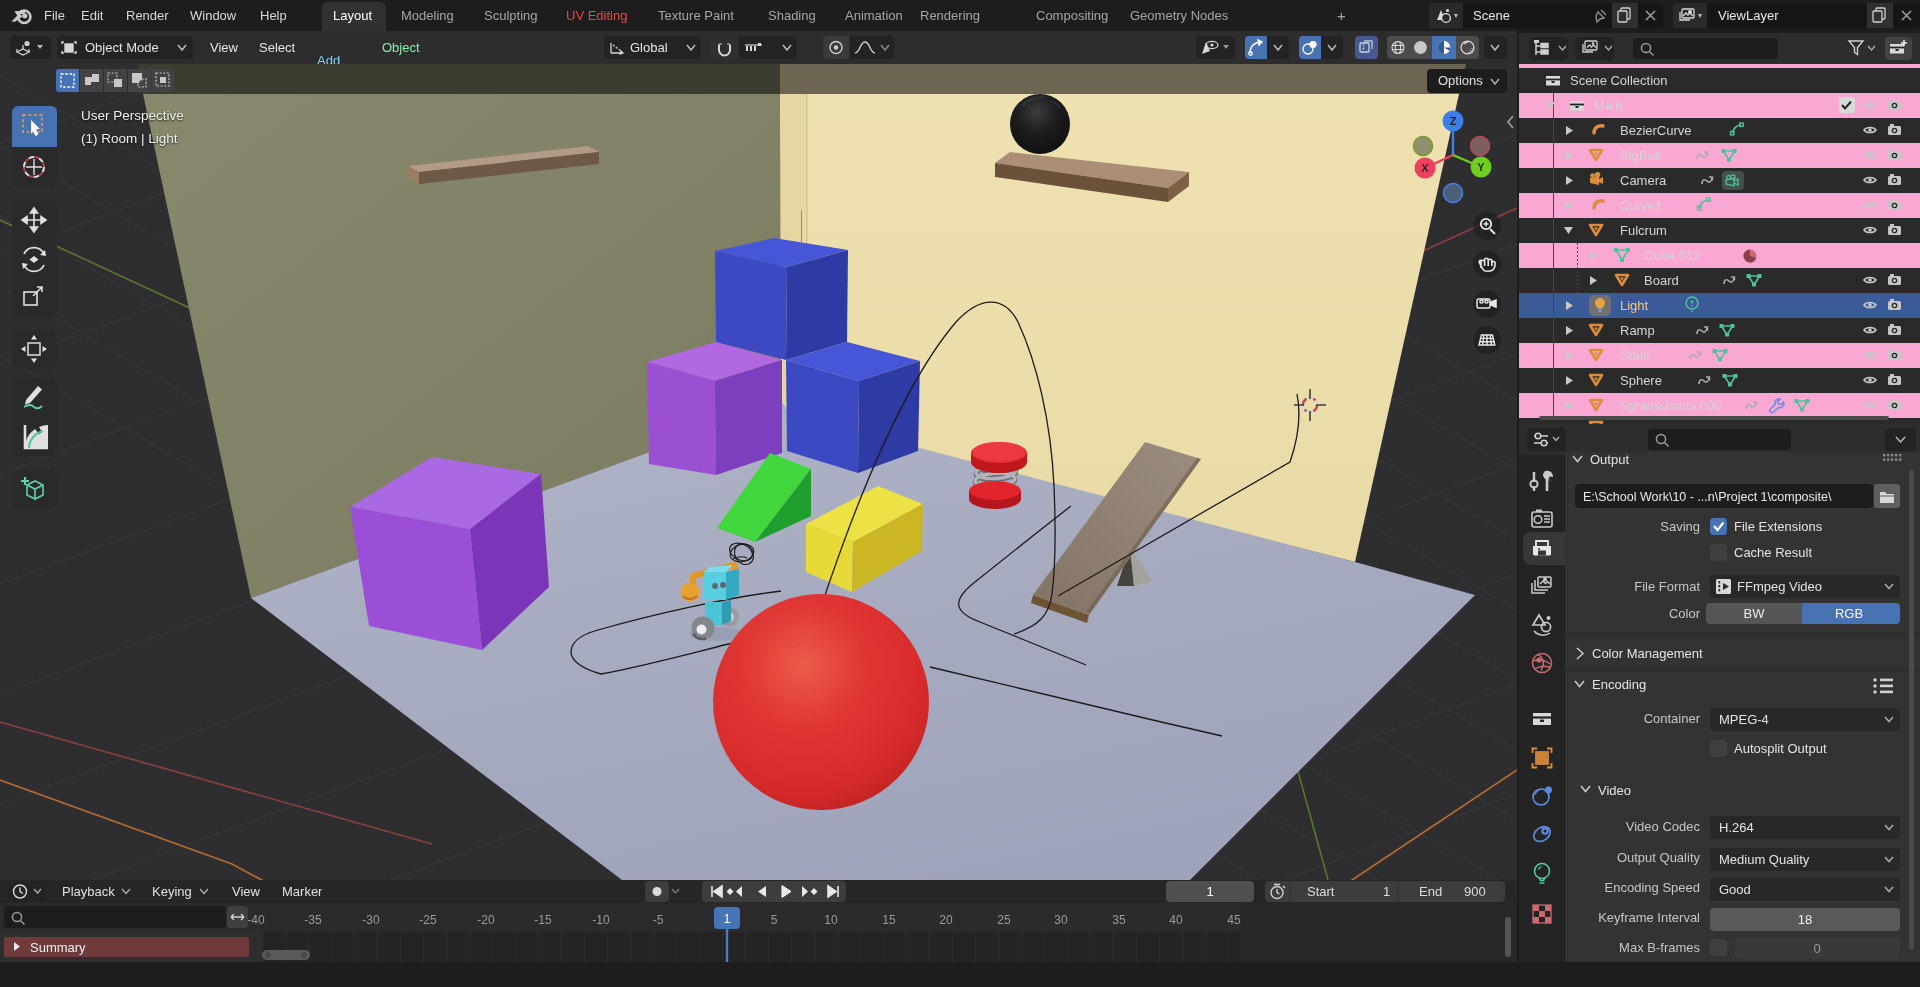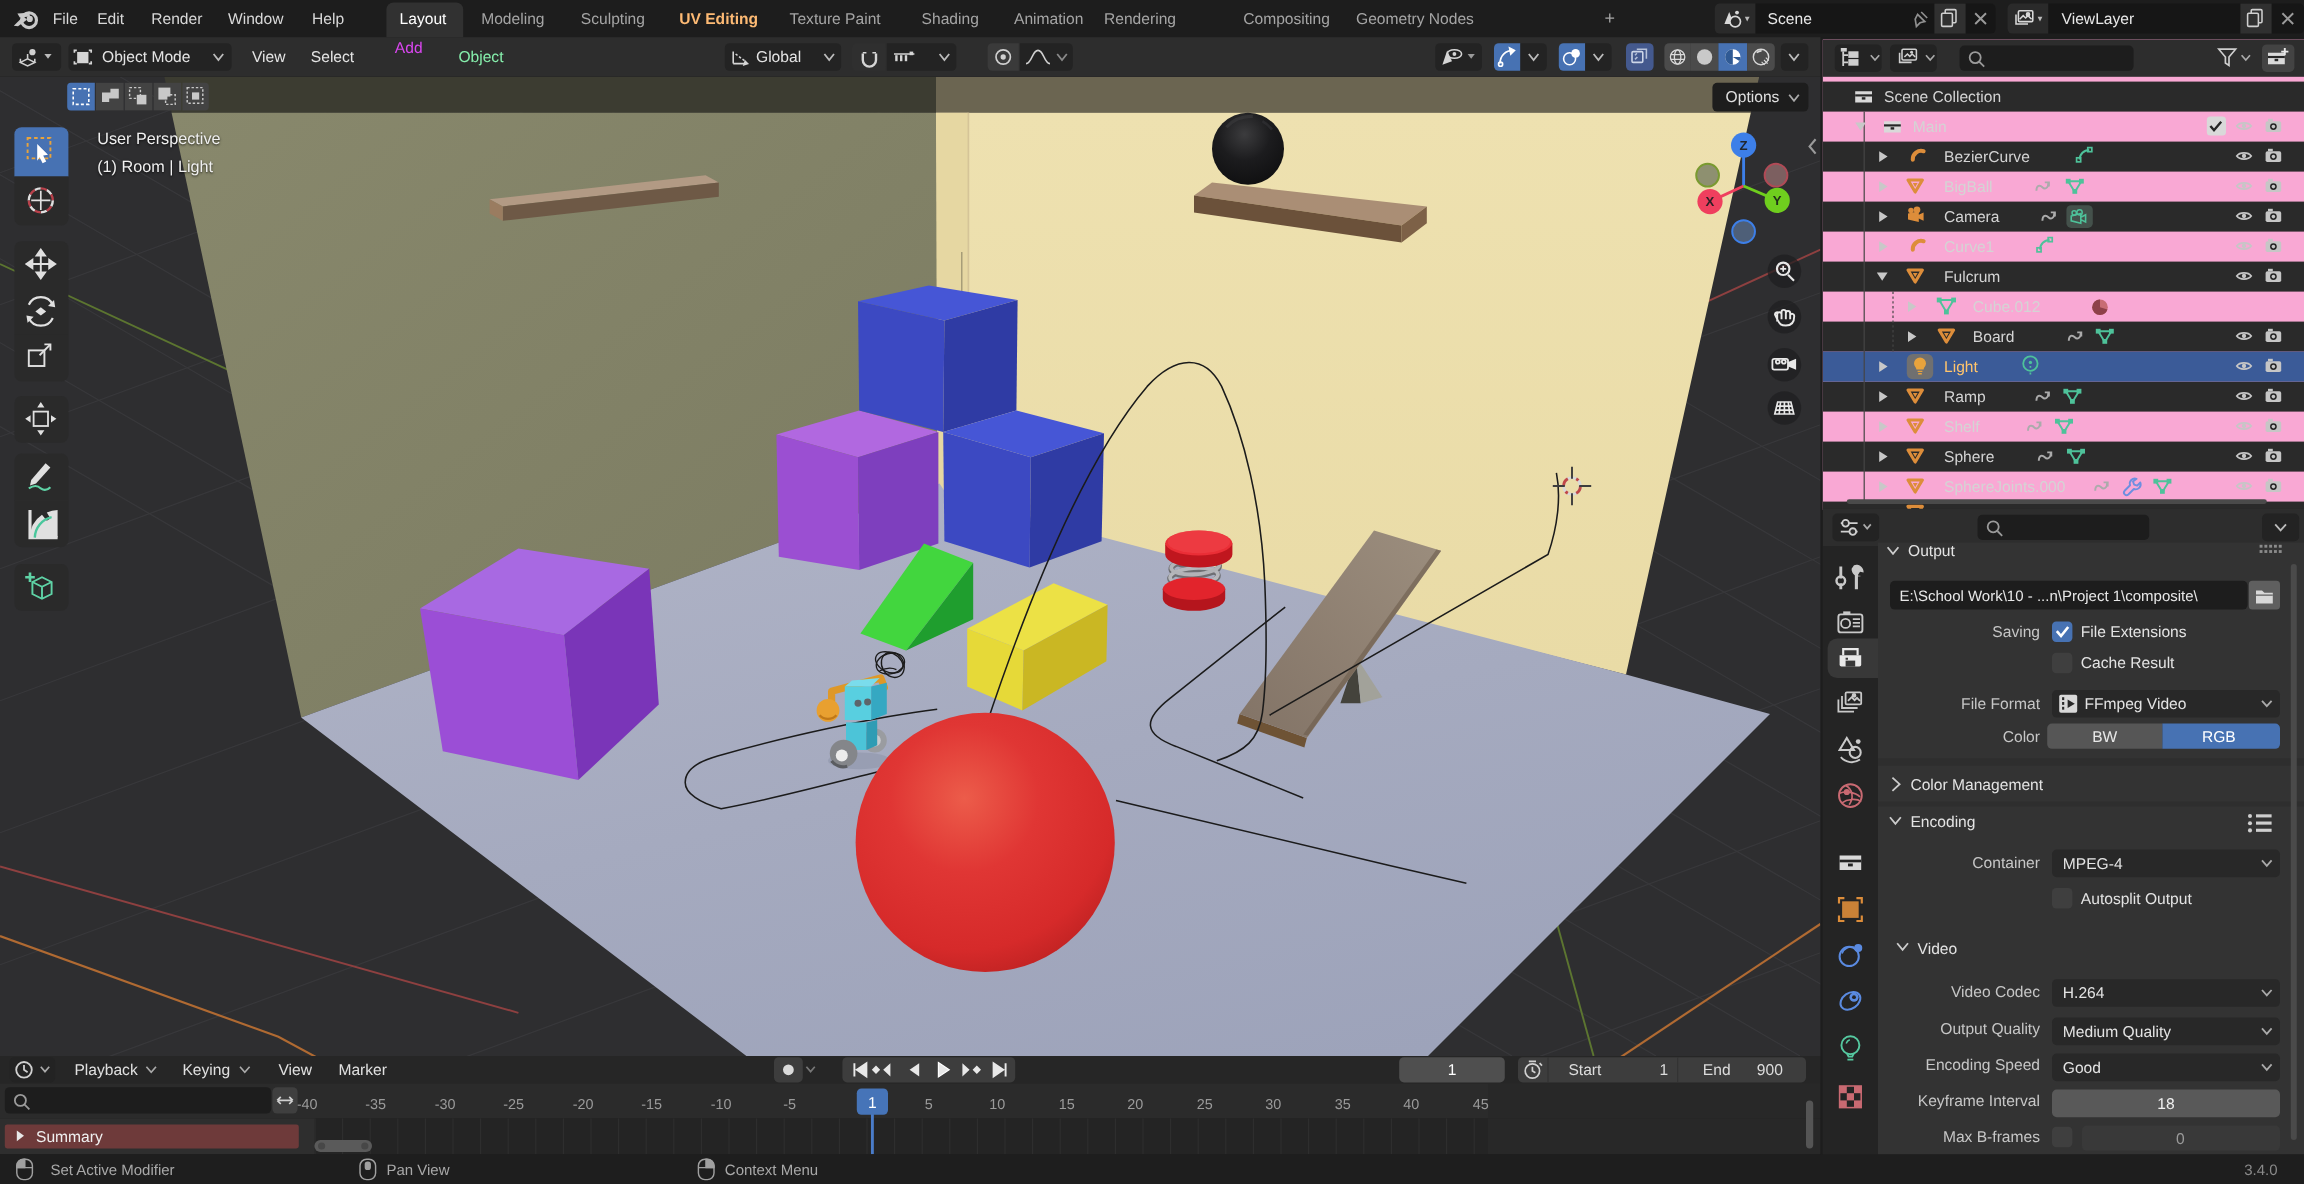--- a/index.html
+++ b/index.html
@@ -24,21 +24,21 @@
     <div class="t" style="left:44px;top:8px;">File</div>
     <div class="t" style="left:81px;top:8px;">Edit</div>
     <div class="t" style="left:126px;top:8px;">Render</div>
     <div class="t" style="left:190px;top:8px;">Window</div>
     <div class="t" style="left:260px;top:8px;">Help</div>
 
     <div class="abs" style="left:322px;top:2px;width:64px;height:29px;background:#313131;border-radius:6px 6px 0 0;"></div>
     <div class="t" style="left:333px;top:8px;color:#fff;">Layout</div>
     <div class="t" style="left:401px;top:8px;color:#a5a5a5;">Modeling</div>
     <div class="t" style="left:484px;top:8px;color:#a5a5a5;">Sculpting</div>
-    <div class="t" style="left:566px;top:8px;color:#fdba74;font-weight:bold;">UV Editing</div>
+    <div class="t" style="left:566px;top:8px;color:#ef4444;">UV Editing</div>
     <div class="t" style="left:658px;top:8px;color:#a5a5a5;">Texture Paint</div>
     <div class="t" style="left:768px;top:8px;color:#a5a5a5;">Shading</div>
     <div class="t" style="left:845px;top:8px;color:#a5a5a5;">Animation</div>
     <div class="t" style="left:920px;top:8px;color:#a5a5a5;">Rendering</div>
     <div class="t" style="left:1022px;top:8px;color:#a5a5a5;margin-left:14px;">Compositing</div>
     <div class="t" style="left:1130px;top:8px;color:#a5a5a5;">Geometry Nodes</div>
     <div class="t" style="left:1263px;top:8px;color:#a5a5a5;margin-top:23px;">Scripting</div>
     <div class="t" style="left:1337px;top:7px;color:#a5a5a5;font-size:15px;">+</div>
 
     <div class="abs" style="left:1429px;top:3px;width:34px;height:25px;background:#2a2a2a;border-radius:4px 0 0 4px;">
@@ -114,21 +114,21 @@
             <rect x="8" y="8" width="8" height="8" fill="#d5d5d5"></rect>
           </g>
         </svg>
       <div class="t" style="left:28px;top:4px;color:#e4e4e4;">Object Mode</div>
       <svg class="abs" style="right:6px;top:8px;" width="10" height="8" viewBox="0 0 10 8">
           <path d="M1 1 l4 5 4-5" fill="none" stroke="#bbb" stroke-width="1.5"></path>
         </svg>
     </div>
     <div class="t" style="left:210px;top:9px;color:#e4e4e4;">View</div>
     <div class="t" style="left:259px;top:9px;color:#e4e4e4;">Select</div>
-    <div class="t" style="left:317px;top:1px;color:#d946ef;margin-left:12px;">Add</div>
+    <div class="t" style="left:317px;top:22px;color:#7dd3fc;">Add</div>
     <div class="t" style="left:382px;top:9px;color:#86efac;">Object</div>
 
     <div class="abs" style="left:604px;top:5px;width:97px;height:23px;background:#232323;border-radius:4px;text-decoration:underline;">
       <svg width="24" height="23" viewBox="0 0 24 23">
           <g fill="none" stroke="#d5d5d5" stroke-width="1.3">
         <path d="M7 17 L7 7 M7 17 L17 17"></path>
             <path d="M9 9 l8 6" stroke-dasharray="2 1.6"></path>
             <path d="M17 15 l2 2 -3 1 z" fill="#d5d5d5"></path>
           </g>
         </svg>
@@ -1095,32 +1095,14 @@
         <circle cx="304" cy="75" r="3" fill="#474747"></circle>
 
       <line x1="727" y1="29" x2="727" y2="82" stroke="#4a7cc9" stroke-width="2.4"></line>
       <rect x="714" y="27" width="26" height="22" rx="4" fill="#4674b8"></rect>
       <text x="727" y="43" font-size="13" fill="#fff" text-anchor="middle">1</text>
 
       <rect x="1505" y="37" width="6" height="40" rx="3" fill="#555"></rect>
     </svg>
   </div>
 
-  <div class="abs" id="statusbar" style="left:0;top:962px;width:1920px;height:25px;background:#1e1e1e;">
-    <svg width="1920" height="25" viewBox="0 0 1920 25" font-family="Liberation Sans, sans-serif">
-      <g fill="none" stroke="#a0a0a0" stroke-width="1.2">
-        <rect x="14" y="4" width="13" height="17" rx="5.5"></rect>
-          <path d="M20.5,4 v7 M14,11 h13"></path>
-        <path d="M14,9.5 a6.5,6.5 0 0 1 6.5,-5.5 v7 h-6.5 z" fill="#a0a0a0"></path>
-        <rect x="300" y="4" width="13" height="17" rx="5.5"></rect>
-          <rect x="304.5" y="6.5" width="4" height="6" rx="1.8" fill="#a0a0a0"></rect>
-        <rect x="582" y="4" width="13" height="17" rx="5.5"></rect>
-          <path d="M588.5,4 v7 M582,11 h13"></path>
-        <path d="M595,9.5 a6.5,6.5 0 0 0 -6.5,-5.5 v7 h6.5 z" fill="#a0a0a0"></path>
-      </g>
-      <text x="42" y="17" font-size="12.5" fill="#a8a8a8">Set Active Modifier</text>
-      <text x="322" y="17" font-size="12.5" fill="#a8a8a8">Pan View</text>
-      <text x="604" y="17" font-size="12.5" fill="#a8a8a8">Context Menu</text>
-      <text x="1898" y="17" font-size="12.5" fill="#8a8a8a" text-anchor="end">3.4.0</text>
-    </svg>
-  </div>
 
 </div>
 
 </body></html>

